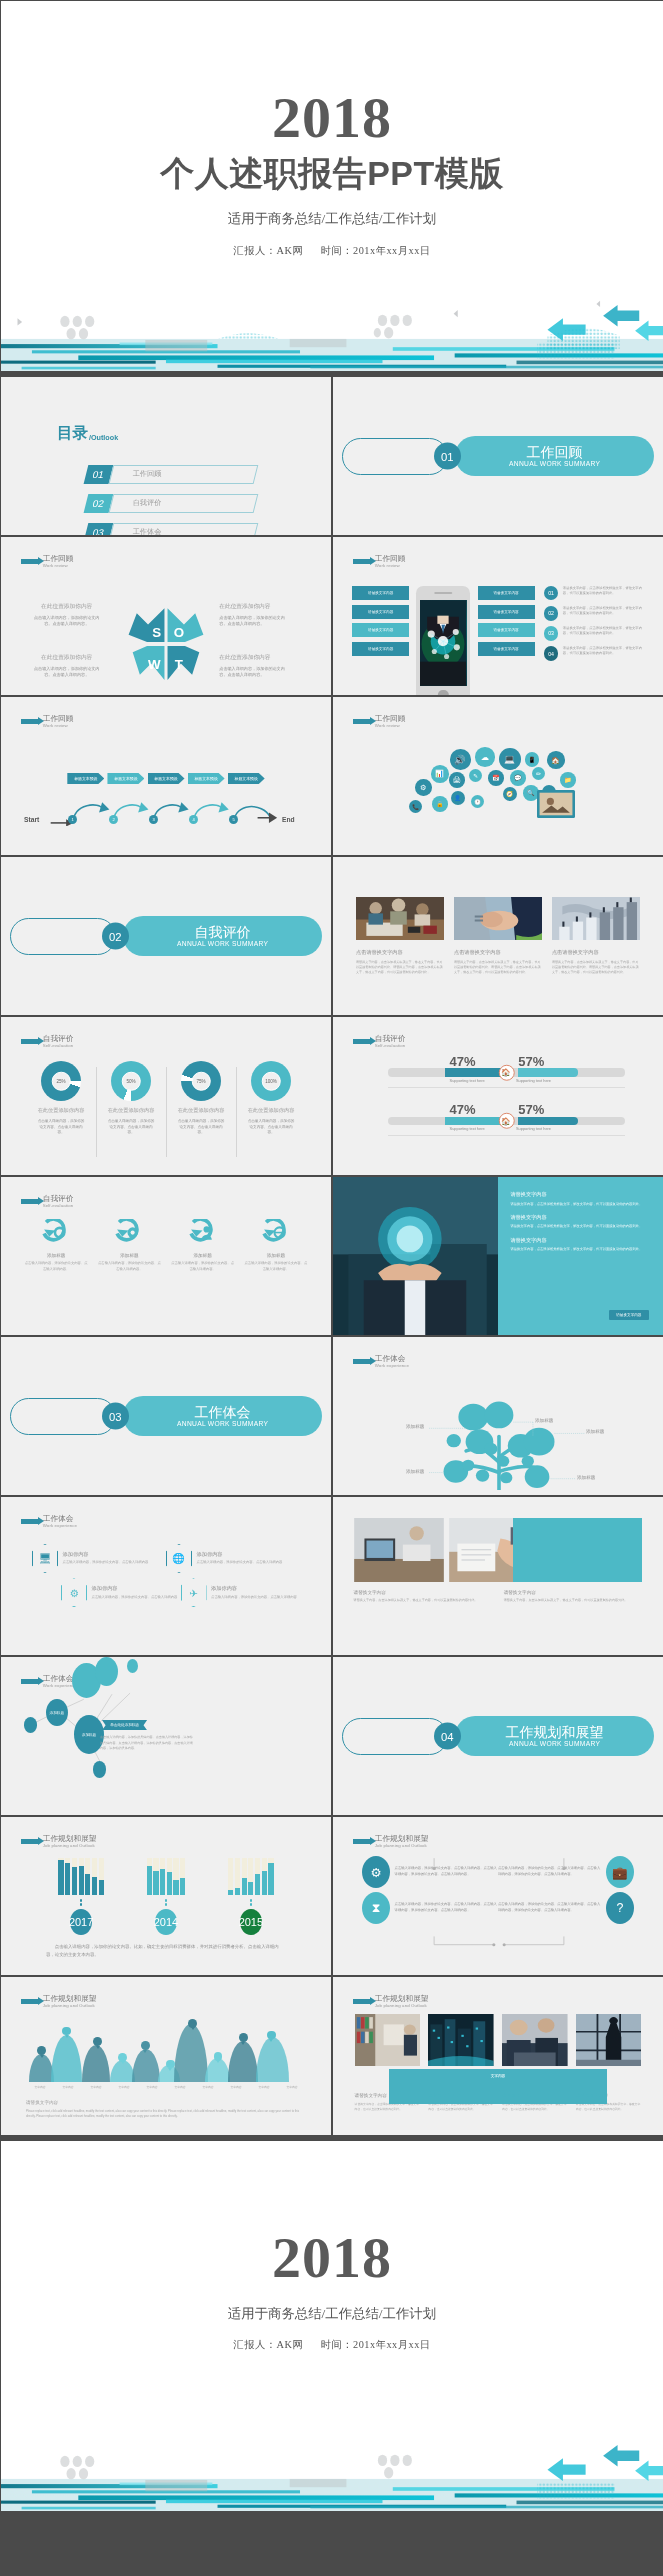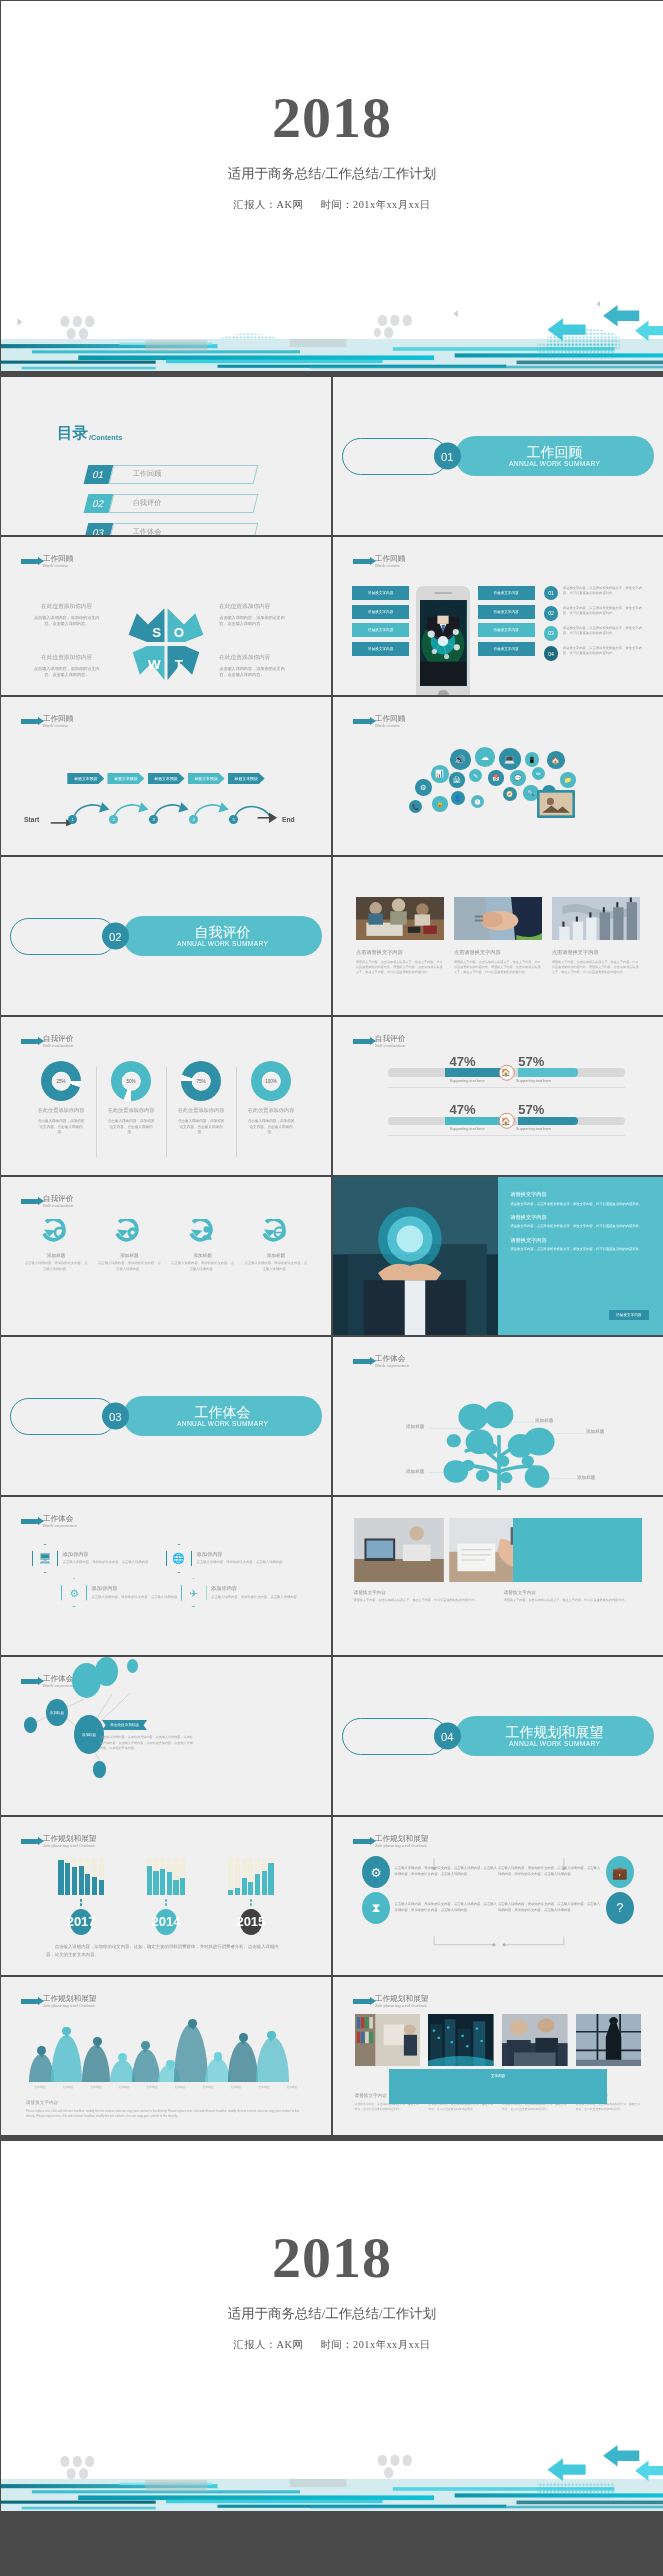--- a/index.html
+++ b/index.html
@@ -170,22 +170,22 @@
   .mmtx { position:absolute; font-size:3.1px; color:#a2a2a2; line-height:1.8; width:95px;}
   
   .bgroups { position:absolute; left:36px; right:36px; top:41px; display:flex;
              justify-content:space-around; }
   .bgrp { text-align:center; }
   .bars { display:flex; align-items:flex-end; gap:1.5px; height:37px; }
   .bcell { width:5.2px; height:100%; background:#f2eedd; position:relative; display:flex; align-items:flex-end;}
   .bfill { width:100%; }
   .bdots { margin:4.1px auto 3.1px; }
   .bdot { width:2.6px; height:2.6px; border-radius:50%; margin:1.5px auto; }
-  .byear { width:21.6px; height:26px; border-radius:50%; color:#fff; font-size:13px;
-           display:flex; align-items:center; justify-content:center; margin:0 auto;font-weight:bold; }
+  .byear { width:21.6px; height:26px; border-radius:50%; color:#fff; font-size:11px;
+           display:flex; align-items:center; justify-content:center; margin:0 auto; }
   .bcap { position:absolute; left:45px; right:45px; top:126px;
           font-family:"Liberation Serif",serif; font-size:4.4px; color:#8d8d8d;
           line-height:1.9; text-indent:2em; }
   
   .fc { position:absolute; left:29px; right:29px; top:39px; }
   .fc-row { display:flex; margin-bottom:4.1px; }
   .fc-item { flex:1; display:flex; gap:4.6px; align-items:center; }
   .fc-item.rev { flex-direction:row-reverse; }
   .fc-c { width:28px; height:32px; border-radius:50%; display:flex; align-items:center;
           justify-content:center; font-size:12.4px; color:#fff; flex:0 0 28px; }
@@ -215,20 +215,21 @@
   .thin-sep { width:664px; height:4.1px; background:#4a4a4a; }
 </style>
 </head>
 <body>
 
 <div class="deck">
 
   <div class="slide full">
     <div class="title-wrap">
       <div class="yr">2018</div>
+      <div class="maintitle">个人述职报告PPT模版</div>
       <div class="subtitle">适用于商务总结/工作总结/工作计划</div>
       <div class="meta">
         <span>汇报人：AK网</span>
         <span>时间：201x年xx月xx日</span>
       </div>
     </div>
     <div class="band">
       <svg width="664" height="93" style="position:absolute;bottom:0;left:0" viewBox="0 0 1288 180">
         <defs>
           <linearGradient id="g1" x1="0" x2="1">
@@ -284,21 +285,21 @@
             <path d="M1162 44 l-7 6 l7 6 z"></path>
         </g>
       </svg>
     </div>
   </div>
   <div class="thin-sep"></div>
 
   <div class="slide half">
     <div class="contents-title">
       <span class="cn">目录</span>
-      <span class="en"><span>/</span><span>Contents</span></span>
+      <span class="en"><span>/</span><span>Outlook</span></span>
     </div>
     <div class="toc">
       <div class="toc-row">
         <div class="toc-num" style="background:#2f8fa6">01</div>
         <div class="toc-bar">
             <span>工作回顾</span>
           </div>
       </div>
       <div class="toc-row">
         <div class="toc-num" style="background:#4cb9c6">02</div>
@@ -1048,21 +1049,21 @@
               <div class="bfill" style="height:66%;background:#4cb9c6"></div>
             </div>
           <div class="bcell">
               <div class="bfill" style="height:86%;background:#4cb9c6"></div>
             </div>
         </div>
         <div class="bdots">
           <div class="bdot" style="background:#4cb9c6"></div>
             <div class="bdot" style="background:#4cb9c6"></div>
           </div>
-        <div class="byear" style="background:#404040">2015</div>
+        <div class="byear" style="background:#15803d">2015</div>
       </div>
     </div>
     <div class="bcap">点击输入详细内容，添加你的论文内容。比如，确定主要的目标消费群体，并对其进行消费者分析。点击输入详细内容，论文的主要文本内容。</div>
   </div>
 
   <div class="slide half">
     <div class="hd">
         <div class="ar"></div>
       <div>
           <div class="tt">工作规划和展望</div>

